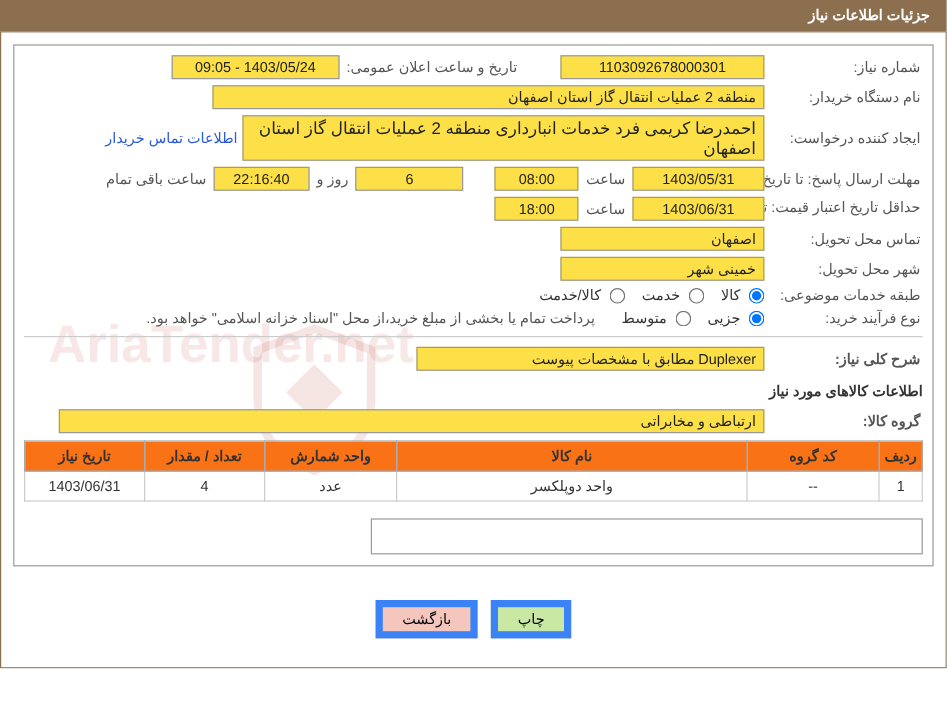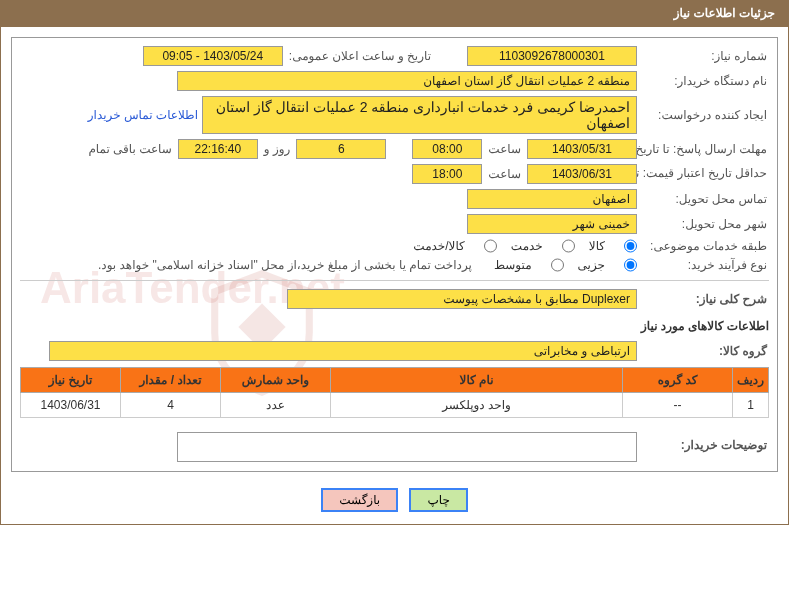--- a/index.html
+++ b/index.html
@@ -52,21 +52,21 @@
   min-height: 20px;
   display: inline-flex;
   align-items: center;
   justify-content: center;
   font-size: 12px;
   color: #222;
 }
 .field-right { justify-content: flex-end; text-align: right; }
 .link { color: #2a5ad6; cursor: pointer; }
 .radio-group { display: flex; align-items: center; gap: 14px; }
-.radio-item { display: flex; gap: 16px; }
+.radio-item { display: flex; align-items: center; gap: 4px; }
 .radio-item input { margin-left: 3px; }
 .note-text { color: #555; }
 hr.sep {
   border: none;
   border-top: 1px solid #ccc;
   margin: 8px 0;
 }
 .section-title {
   font-weight: bold;
   color: #333;
@@ -90,26 +90,26 @@
   border: 1px solid #ccc;
   padding: 5px 4px;
   text-align: center;
   color: #333;
 }
 .button-row {
   text-align: center;
   padding: 10px 0 12px 0;
 }
 .btn {
-  border: 2px solid #3b82f6;
+  border: 6px solid #3b82f6;
   padding: 3px 16px;
   font-family: inherit;
   font-size: 12px;
   cursor: pointer;
-  margin: 0 4px;
+  margin: 12px 4px;
 }
 .btn-print { background: #c9e8a3; }
 .btn-back { background: #f5c6bd; }
 .watermark {
   position: absolute;
   left: 28px;
   top: 225px;
   font-size: 44px;
   font-weight: bold;
   color: rgba(190,60,50,0.12);
@@ -234,21 +234,21 @@
               <span>متوسط</span>
             </label>
           </div>
           <span class="note-text" style="margin-right:18px">پرداخت تمام یا بخشی از مبلغ خرید،از محل "اسناد خزانه اسلامی" خواهد بود.</span>
         </div>
 
         <hr class="sep">
 
         <div class="row" style="align-items:center">
           <span class="label" style="width:128px;font-weight:bold">شرح کلی نیاز:</span>
-          <span class="field field-right" style="width:350px;justify-content:flex-start">Duplexer مطابق با مشخصات پیوست</span>
+          <span class="field field-right" style="width:290px;justify-content:flex-start">Duplexer مطابق با مشخصات پیوست</span>
         </div>
 
         <div class="section-title">اطلاعات کالاهای مورد نیاز</div>
 
         <div class="row">
           <span class="label" style="width:128px;font-weight:bold">گروه کالا:</span>
           <span class="field field-right" style="width:588px;justify-content:flex-start">ارتباطی و مخابراتی</span>
         </div>
 
         <table class="data-table" style="margin-top:6px">
@@ -268,21 +268,20 @@
               <td>--</td>
               <td>واحد دوپلکسر</td>
               <td>عدد</td>
               <td>4</td>
               <td>1403/06/31</td>
             </tr>
           </tbody>
         </table>
 
         <div class="row" style="margin-top:14px;align-items:flex-start">
-          <span class="label" style="width:128px;font-weight:bold;padding-top:6px">توضیحات خریدار:</span>
           <div class="desc-box"></div>
         </div>
 
       </div>
     </div>
 
     <div class="button-row">
       <button class="btn btn-print">چاپ</button>
       <button class="btn btn-back">بازگشت</button>
     </div>

